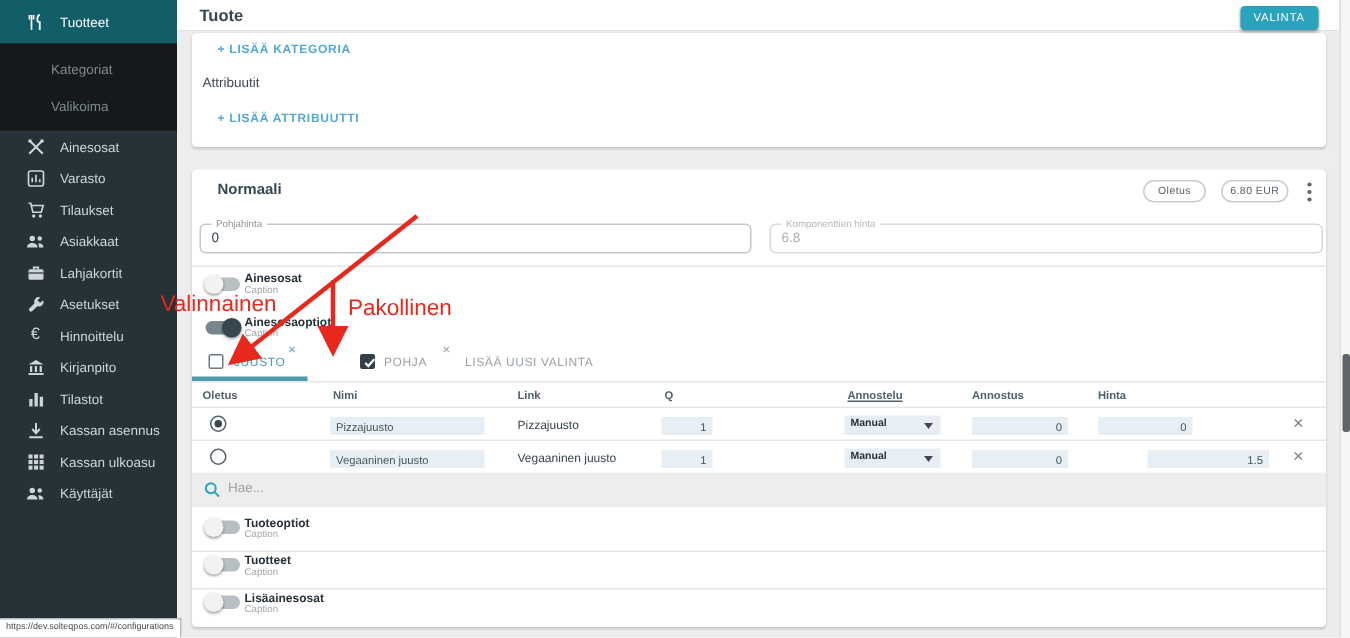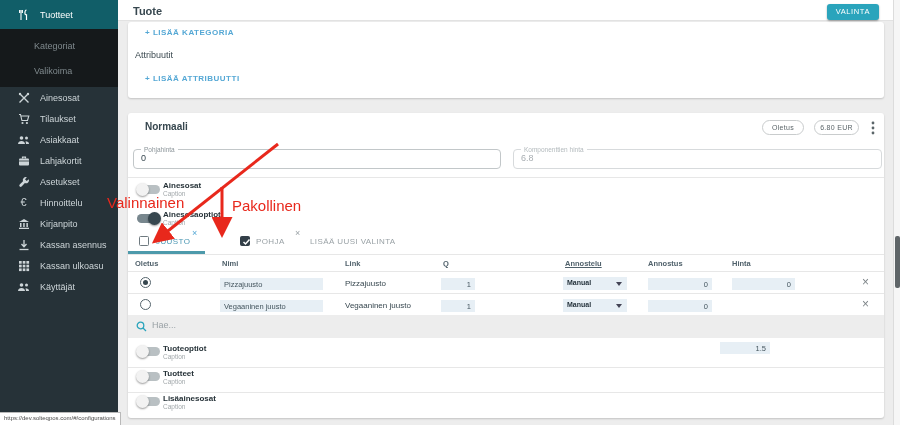--- a/index.html
+++ b/index.html
@@ -134,20 +134,29 @@
           </g>
           <circle cx="2" cy="2" r="1.2" fill="#cdd5d8"></circle>
           <circle cx="10" cy="2" r="1.2" fill="#cdd5d8"></circle>
         </svg>
     </span>
     <span class="sb-lbl">Ainesosat</span>
   </div>
   <div class="sb-item">
     <span class="sb-ic">
       <svg width="12" height="12" viewBox="0 0 12 12">
+          <rect x="1" y="1" width="10" height="10" rx="1.5" fill="none" stroke="#cdd5d8" stroke-width="1.1"></rect>
+          <path d="M3.5 8.5v-3M6 8.5v-5M8.5 8.5v-2" stroke="#cdd5d8" stroke-width="1.1"></path>
+        </svg>
+    </span>
+    <span class="sb-lbl">Varasto</span>
+  </div>
+  <div class="sb-item">
+    <span class="sb-ic">
+      <svg width="12" height="12" viewBox="0 0 12 12">
           <path d="M1 1.5h1.5l1.4 6h5.6l1.3-4.5H3" fill="none" stroke="#cdd5d8" stroke-width="1.1"></path>
           <circle cx="4.5" cy="10" r="1.1" fill="#cdd5d8"></circle>
           <circle cx="8.9" cy="10" r="1.1" fill="#cdd5d8"></circle>
         </svg>
     </span>
     <span class="sb-lbl">Tilaukset</span>
   </div>
   <div class="sb-item">
     <span class="sb-ic">
       <svg width="13" height="12" viewBox="0 0 13 12">
@@ -185,20 +194,30 @@
   </div>
   <div class="sb-item">
     <span class="sb-ic">
       <svg width="12" height="12" viewBox="0 0 12 12">
           <path d="M6 1L11 4H1z" fill="#cdd5d8"></path>
           <path d="M2 5h1.5v4H2zM5.2 5h1.5v4H5.2zM8.4 5h1.5v4H8.4z" fill="#cdd5d8"></path>
           <rect x="1" y="9.7" width="10" height="1.3" fill="#cdd5d8"></rect>
         </svg>
     </span>
     <span class="sb-lbl">Kirjanpito</span>
+  </div>
+  <div class="sb-item">
+    <span class="sb-ic">
+      <svg width="12" height="12" viewBox="0 0 12 12">
+          <rect x="1.5" y="6" width="2.2" height="5" fill="#cdd5d8"></rect>
+          <rect x="5" y="2" width="2.2" height="9" fill="#cdd5d8"></rect>
+          <rect x="8.5" y="4.5" width="2.2" height="6.5" fill="#cdd5d8"></rect>
+        </svg>
+    </span>
+    <span class="sb-lbl">Tilastot</span>
   </div>
   <div class="sb-item">
     <span class="sb-ic">
       <svg width="12" height="12" viewBox="0 0 12 12">
           <path d="M6 1v6M3.5 5L6 7.8 8.5 5" fill="none" stroke="#cdd5d8" stroke-width="1.3"></path>
           <path d="M1.5 10.5h9" stroke="#cdd5d8" stroke-width="1.3"></path>
         </svg>
     </span>
     <span class="sb-lbl">Kassan asennus</span>
   </div>
@@ -322,21 +341,21 @@
   <div class="trow" style="top:180px;">
     <div class="radio" style="left:12px; top:6px;"></div>
     <input class="cell-input" style="left: 92px; top: 7px; width: 103px;" value="Vegaaninen juusto">
     <div class="cell-text" style="left:217px; top:8px;">Vegaaninen juusto</div>
     <input class="cell-input num" style="left: 313px; top: 7px; width: 34px;" value="1">
     <div class="man-select" style="left:435px; top:6px;">
       <span class="ms-txt">Manual</span>
         <span class="chev"></span>
     </div>
     <input class="cell-input num" style="left: 520px; top: 7px; width: 64px;" value="0">
-    <input class="cell-input num" style="left: 592px; top: 7px; width: 50px; margin-top: 42px;" value="1.5">
+    <input class="cell-input num" style="left: 637px; top: 7px; width: 81px;" value="1.5">
     <div class="row-x" style="left:734px; top:6px;">×</div>
   </div>
 
   <div class="search-row">
     <svg style="position:absolute; left:8px; top:6px;" width="11" height="11" viewBox="0 0 11 11">
       <circle cx="4.5" cy="4.5" r="3.3" fill="none" stroke="#2aa4bc" stroke-width="1.3"></circle>
         <path d="M7 7l3 3" stroke="#2aa4bc" stroke-width="1.3"></path>
     </svg>
     <input placeholder="Hae..." style="">
   </div>

